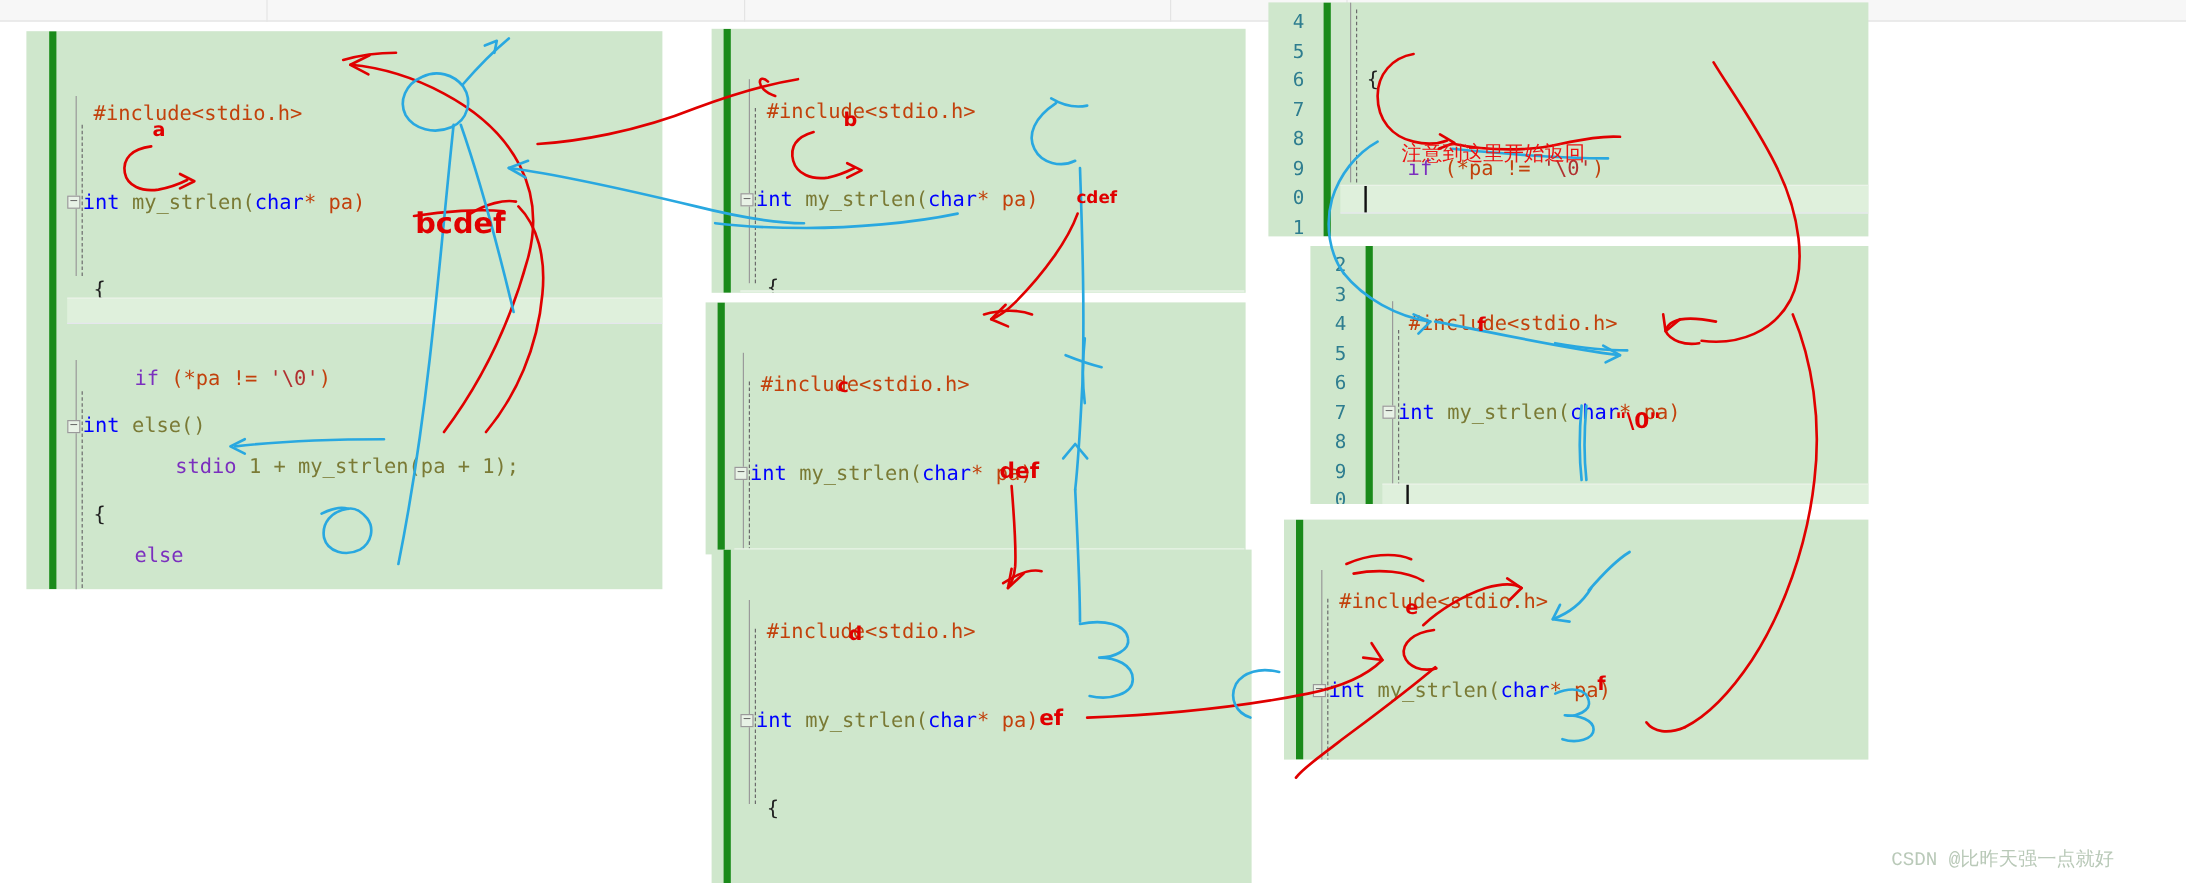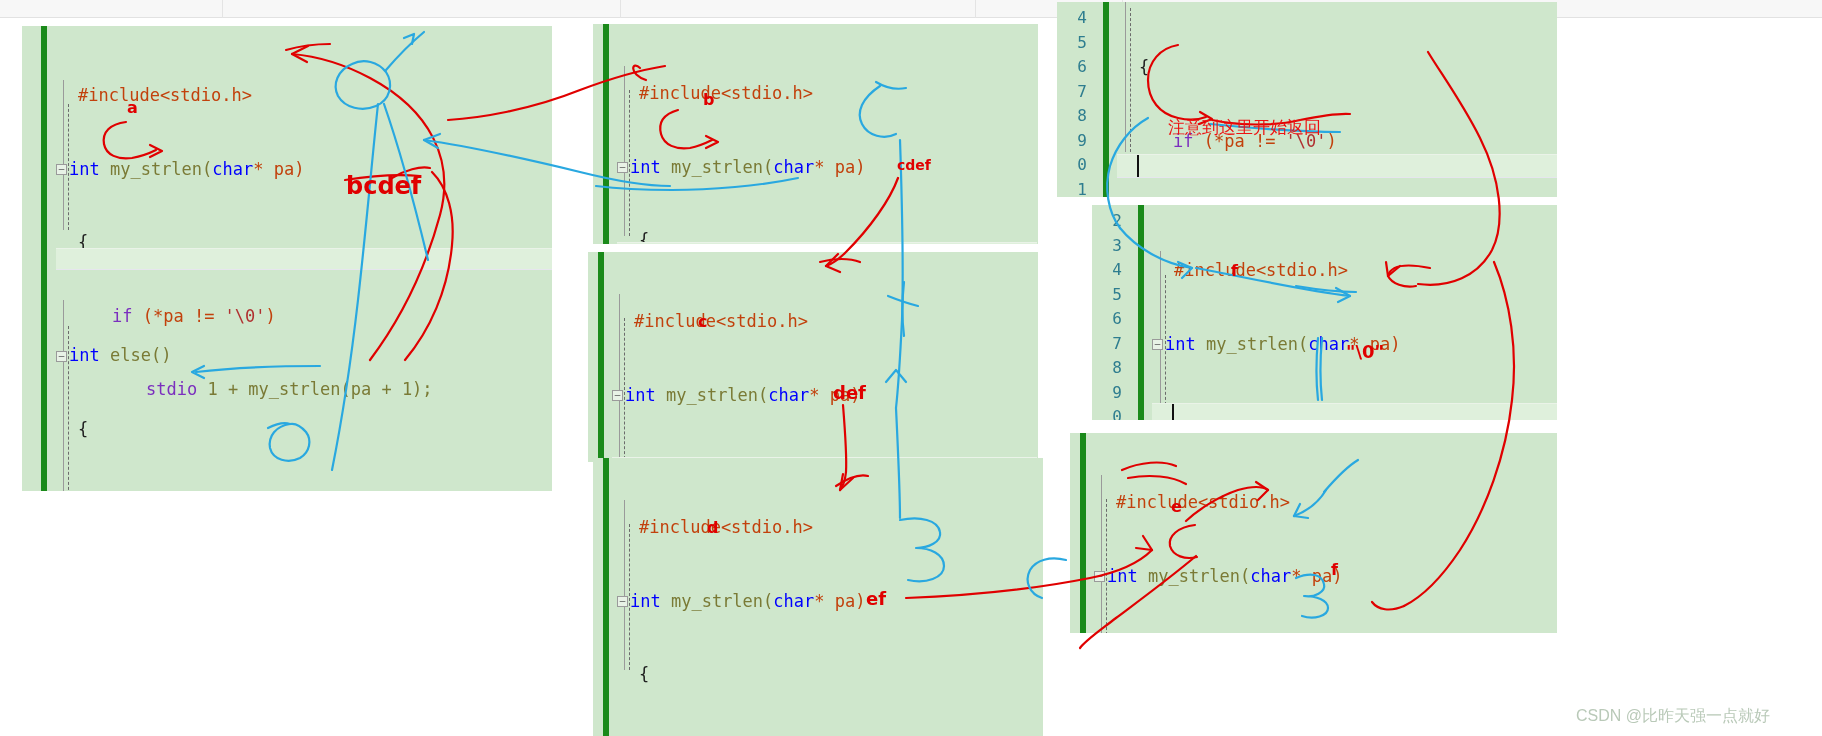--- a/index.html
+++ b/index.html
@@ -73,21 +73,21 @@
     font-family:"DejaVu Sans", sans-serif;
     font-weight:bold; color:#e00000;
   }
   .cn-note {
     position:absolute;
     font-family:"DejaVu Sans", sans-serif;
     font-size:17px; color:#ee1111; white-space:nowrap;
   }
   .watermark {
     position:absolute;
-    font-family:Liberation Sans, sans-serif;
+    font-family:Liberation Mono, monospace;
     font-size:16px; color:#b9c9b8; white-space:nowrap;
   }
 </style>
 </head>
 <body>
 
 <div id="toolbar">
   <div class="sep" style="left:222px"></div>
   <div class="sep" style="left:620px"></div>
   <div class="sep" style="left:975px"></div>
@@ -100,20 +100,21 @@
   <div class="indentline" style="left:46px; top:78px; height:126px;"></div>
   <div class="solidline" style="left:41px; top:274px; height:200px;"></div>
   <div class="indentline" style="left:46px; top:300px; height:174px;"></div>
 
   <div class="codelines" style="left:34px; top:8px;">
     <div class="ln"><span style="margin-left:22px;" class="k-gray">#include&lt;stdio.h&gt;</span></div>
     <div class="ln"><span class="collapse">−</span><span class="k-blue">int</span><span class="k-olive"> my_strlen(</span><span class="k-blue">char</span><span class="k-gray">* pa)</span></div>
     <div class="ln"><span style="margin-left:22px;" class="k-black">{</span></div>
     <div class="ln"><span style="margin-left:56px;" class="k-purple">if</span><span class="k-gray"> (*pa != </span><span class="k-red">'\0'</span><span class="k-gray">)</span></div>
     <div class="ln"><span style="margin-left:90px;" class="k-purple">stdio</span><span class="k-olive"> 1 + my_strlen(pa + 1);</span></div>
+    <div class="ln"><span style="margin-left:56px;" class="k-purple">else</span></div>
     
     
   </div>
 
   <div class="emptyline" style="left:34px; top:222px; width:496px; height:22px;"></div>
 
   <div class="codelines" style="left:34px; top:268px;">
     <div class="ln"><span class="collapse">−</span><span class="k-blue">int</span><span class="k-olive"> else()</span></div>
     <div class="ln"><span style="margin-left:22px;" class="k-black">{</span></div>
     <div class="ln"></div>

